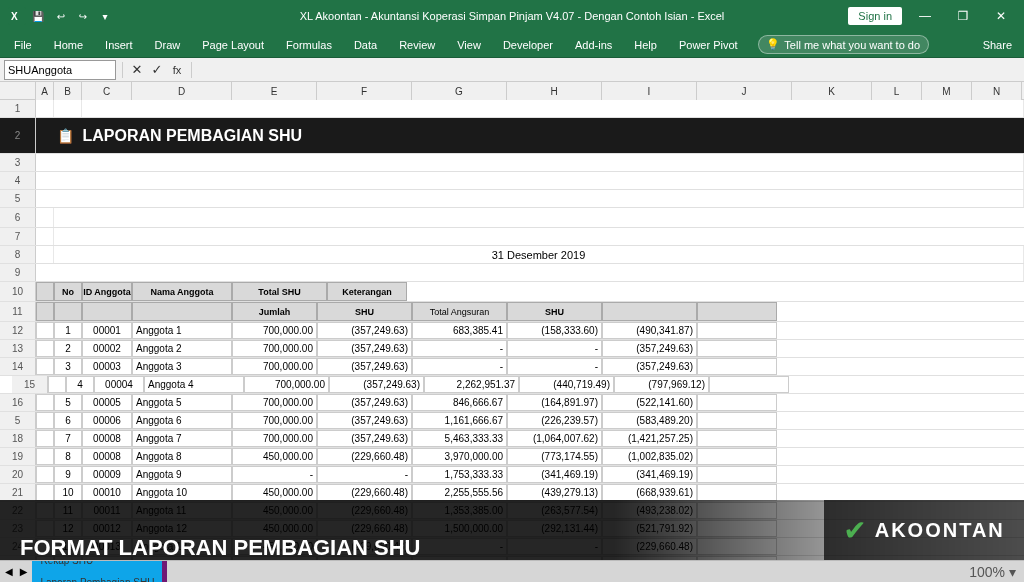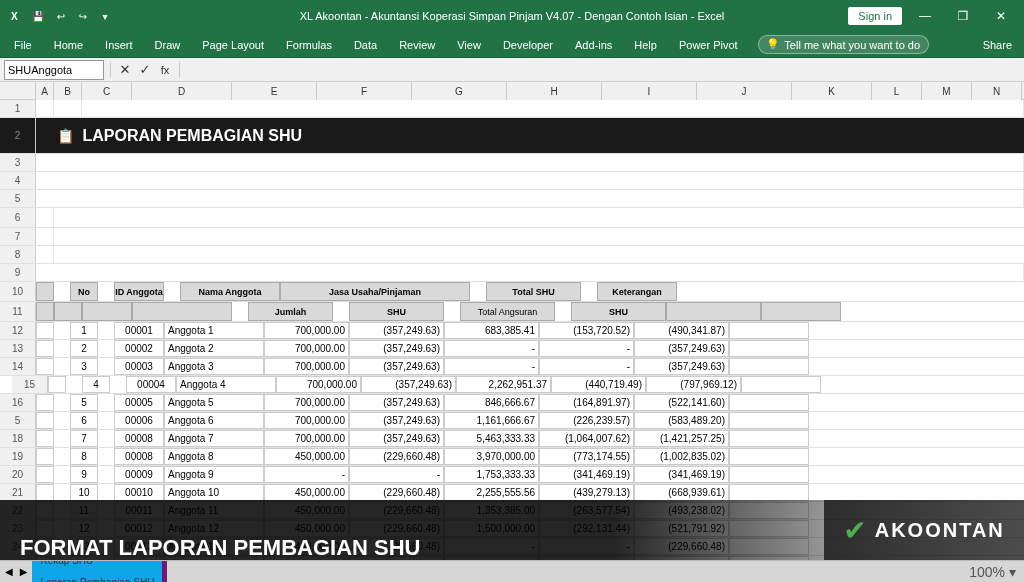--- a/index.html
+++ b/index.html
@@ -59,21 +59,21 @@
     .formula-bar {
       background: #f0f0f0;
       height: 24px;
       display: flex;
       align-items: center;
       border-bottom: 1px solid #ccc;
       padding: 0 4px;
       gap: 4px;
     }
     .name-box {
-      width: 100px;
+      width: 112px;
       height: 20px;
       border: 1px solid #999;
       background: white;
       padding: 0 3px;
       font-size: 11px;
     }
     .formula-btn { font-size: 13px; color: #333; cursor: pointer; width: 16px; text-align: center; }
     .formula-divider { width: 1px; height: 16px; background: #ccc; margin: 0 2px; }
     .formula-input { flex: 1; border: none; background: transparent; font-size: 11px; }
 
@@ -135,21 +135,21 @@
     }
     .cell {
       border-right: 1px solid #e8e8e8;
       font-size: 10px;
       padding: 0 3px;
       display: flex;
       align-items: center;
       overflow: hidden;
       white-space: nowrap;
     }
-    .cell.center { justify-content: center; margin-left: 16px; }
+    .cell.center { justify-content: center; }
     .cell.right { justify-content: flex-end; }
 
     
     .header-row-black {
       background: #1a1a1a;
     }
     .header-row-black .cell {
       color: white;
       font-weight: bold;
       font-size: 14px;
@@ -370,34 +370,36 @@
     </div>
 
     <div class="sheet-row" style="height:18px;">
       <div class="row-num">7</div>
       <div class="cell w-a"></div>
     </div>
 
     <div class="sheet-row">
       <div class="row-num">8</div>
       <div class="cell w-a"></div>
+      <div class="cell" style="flex:1; justify-content:center; font-size:11px;">
+        <span>31 Desember 2019</span>
+      </div>
     </div>
 
     <div class="sheet-row">
       <div class="row-num">9</div>
       <div class="cell" style="flex:1;"></div>
     </div>
 
     <div class="sheet-row data-row" style="height:20px;">
       <div class="row-num">10</div>
       <div class="cell w-a" style="background:#d9d9d9; border:1px solid #aaa;"></div>
       <div class="cell w-b center" style="background:#d9d9d9; border:1px solid #aaa; font-weight:bold; font-size:9px;">No</div>
       <div class="cell w-c center" style="background:#d9d9d9; border:1px solid #aaa; font-weight:bold; font-size:9px;">ID Anggota</div>
       <div class="cell w-d center" style="background:#d9d9d9; border:1px solid #aaa; font-weight:bold; font-size:9px;">Nama Anggota</div>
-      <div class="cell" style="width:190px;min-width:190px; background:#d9d9d9; border:1px solid #aaa; font-weight:bold; font-size:9px; justify-content:center;">Jasa Usaha/Pinjaman</div>
       <div class="cell w-j center" style="background:#d9d9d9; border:1px solid #aaa; font-weight:bold; font-size:9px;">Total SHU</div>
       <div class="cell w-k center" style="background:#d9d9d9; border:1px solid #aaa; font-weight:bold; font-size:9px;">Keterangan</div>
     </div>
 
     <div class="sheet-row data-row" style="height:20px;">
       <div class="row-num">11</div>
       <div class="cell w-a" style="background:#d9d9d9; border:1px solid #aaa;"></div>
       <div class="cell w-b" style="background:#d9d9d9; border:1px solid #aaa;"></div>
       <div class="cell w-c" style="background:#d9d9d9; border:1px solid #aaa;"></div>
       <div class="cell w-d" style="background:#d9d9d9; border:1px solid #aaa;"></div>
@@ -412,21 +414,21 @@
     <div id="data-rows-container">
         <div class="sheet-row data-row" style="height: 18px;">
       <div class="row-num">12</div>
       <div class="cell w-a"></div>
       <div class="cell w-b center">1</div>
       <div class="cell w-c center">00001</div>
       <div class="cell w-d">Anggota 1</div>
       <div class="cell w-e right">700,000.00</div>
       <div class="cell w-f right">(357,249.63)</div>
       <div class="cell w-g right">683,385.41</div>
-      <div class="cell w-h right">(153,720.52)</div>
+      <div class="cell w-h right">(158,333.60)</div>
       <div class="cell w-j right">(490,341.87)</div>
       <div class="cell w-k"></div>
     </div>
         <div class="sheet-row data-row" style="height: 18px;">
       <div class="row-num">13</div>
       <div class="cell w-a"></div>
       <div class="cell w-b center">2</div>
       <div class="cell w-c center">00002</div>
       <div class="cell w-d">Anggota 2</div>
       <div class="cell w-e right">700,000.00</div>

